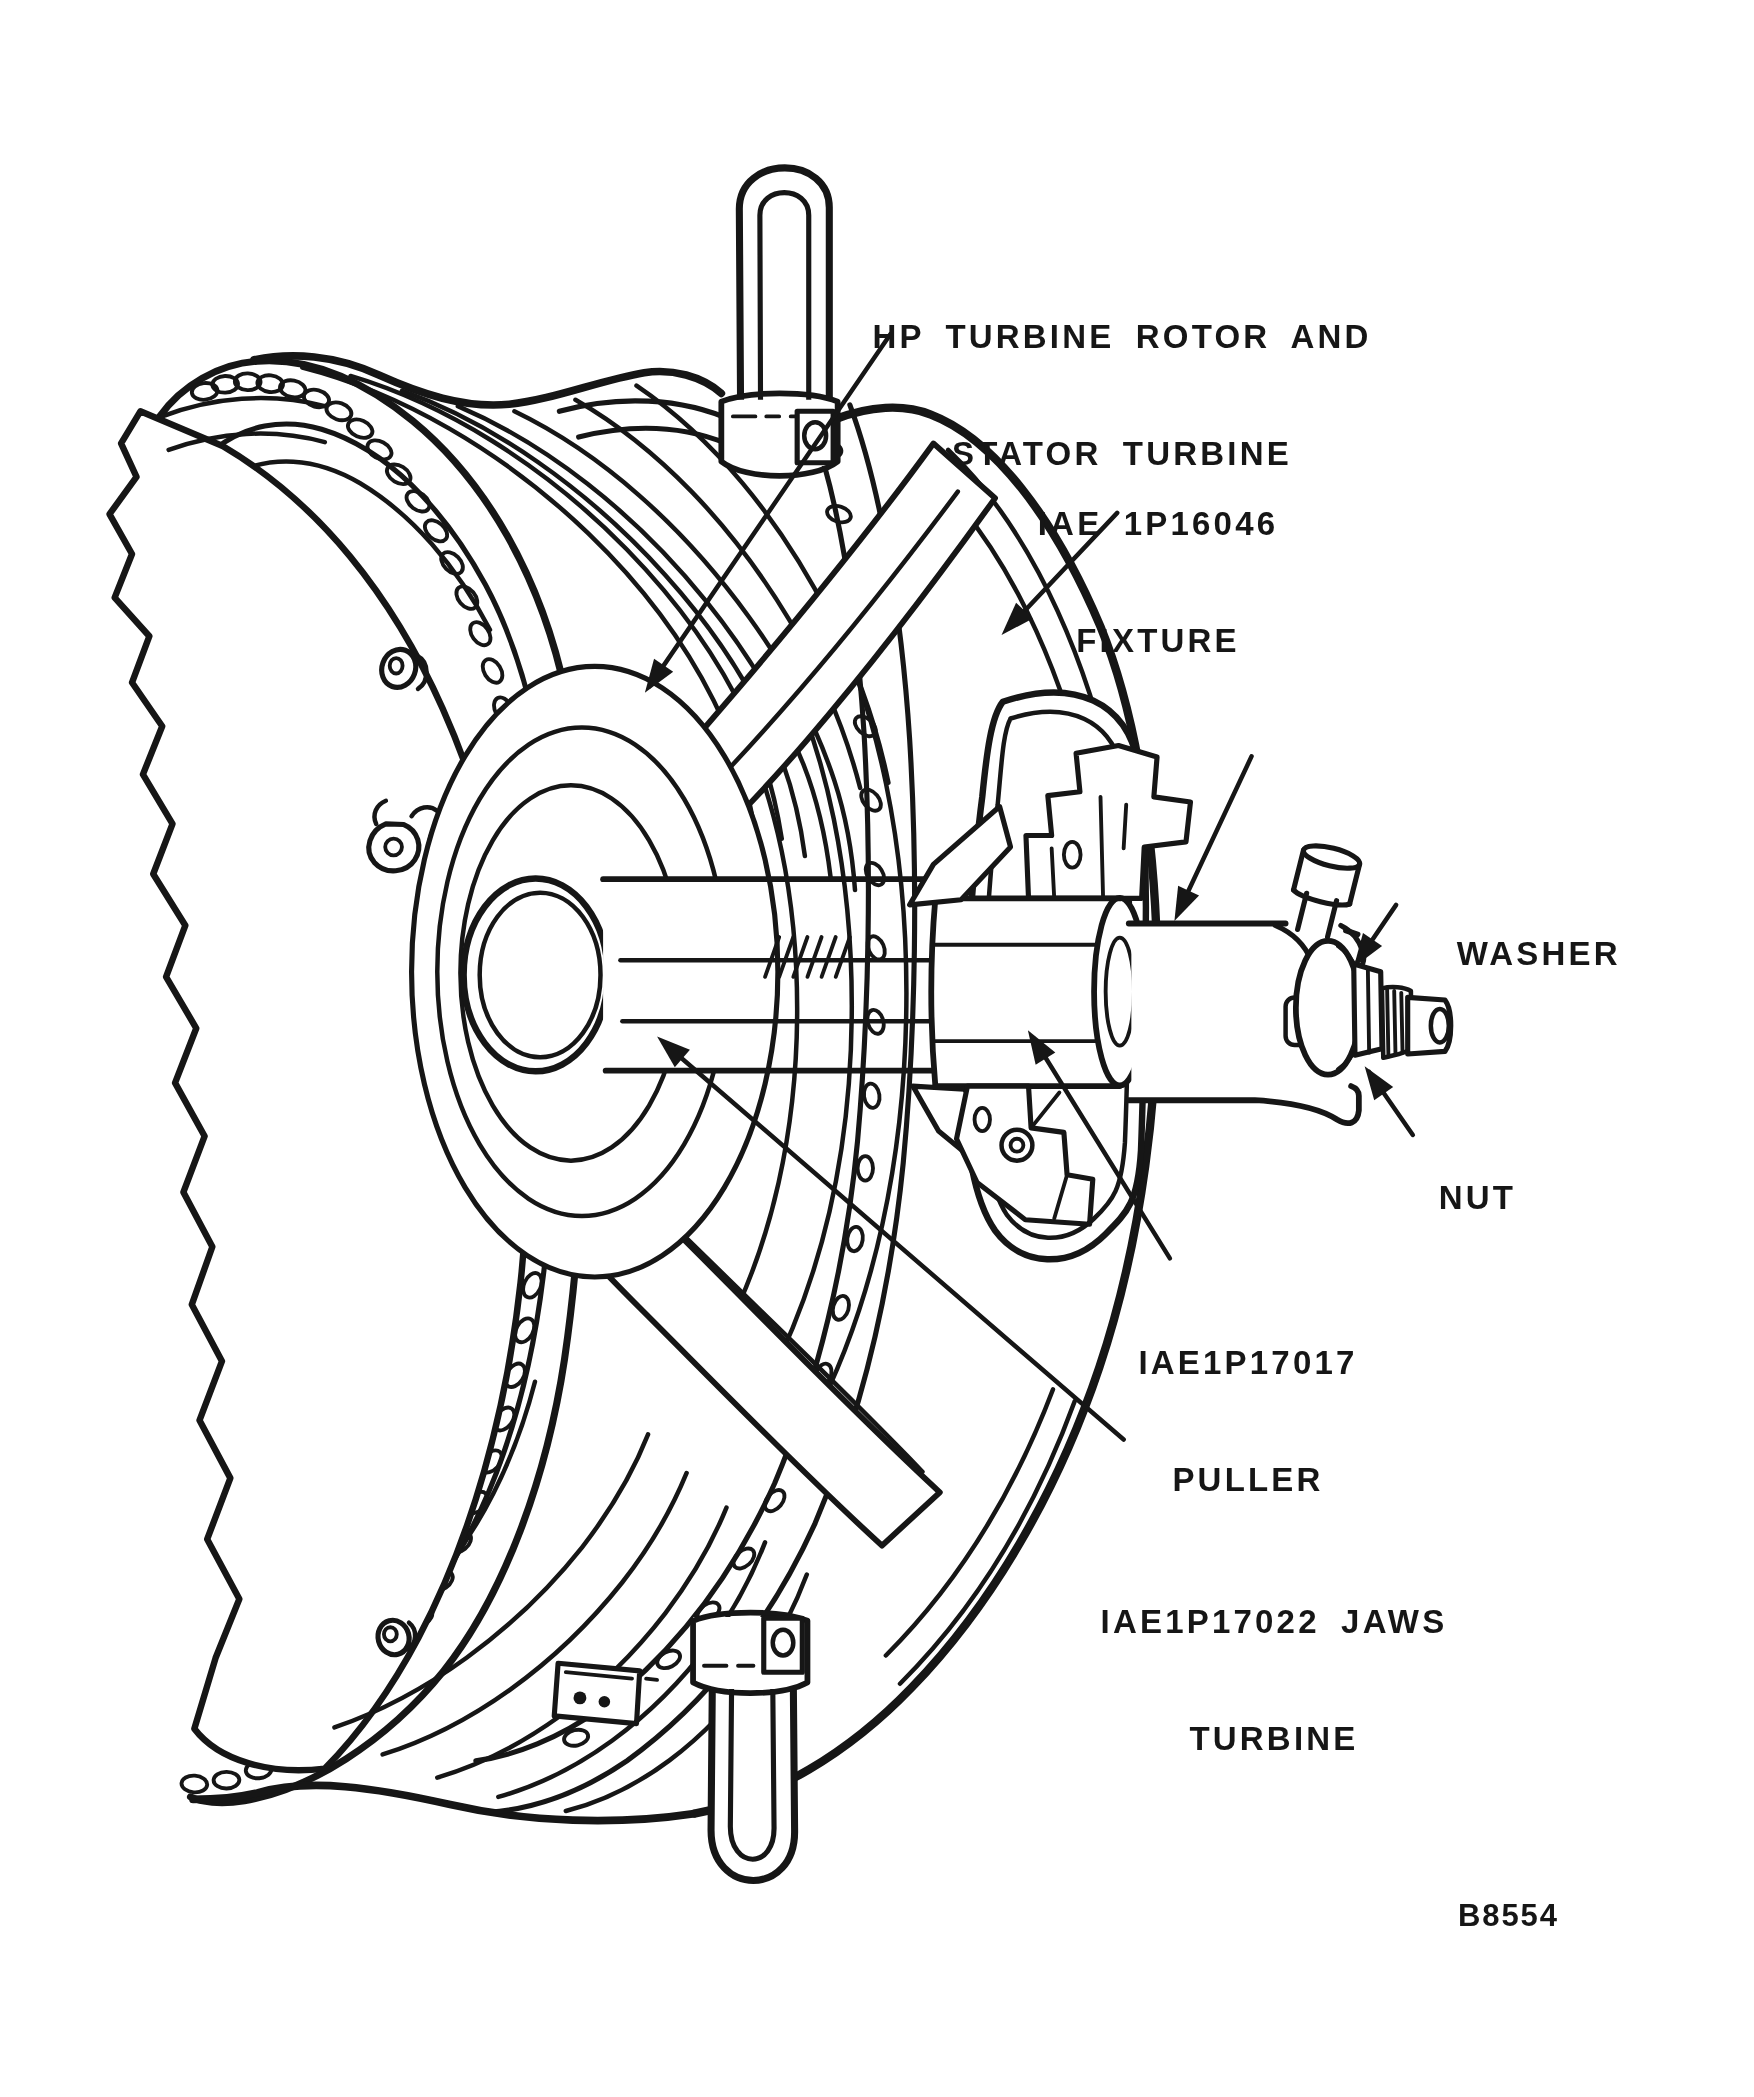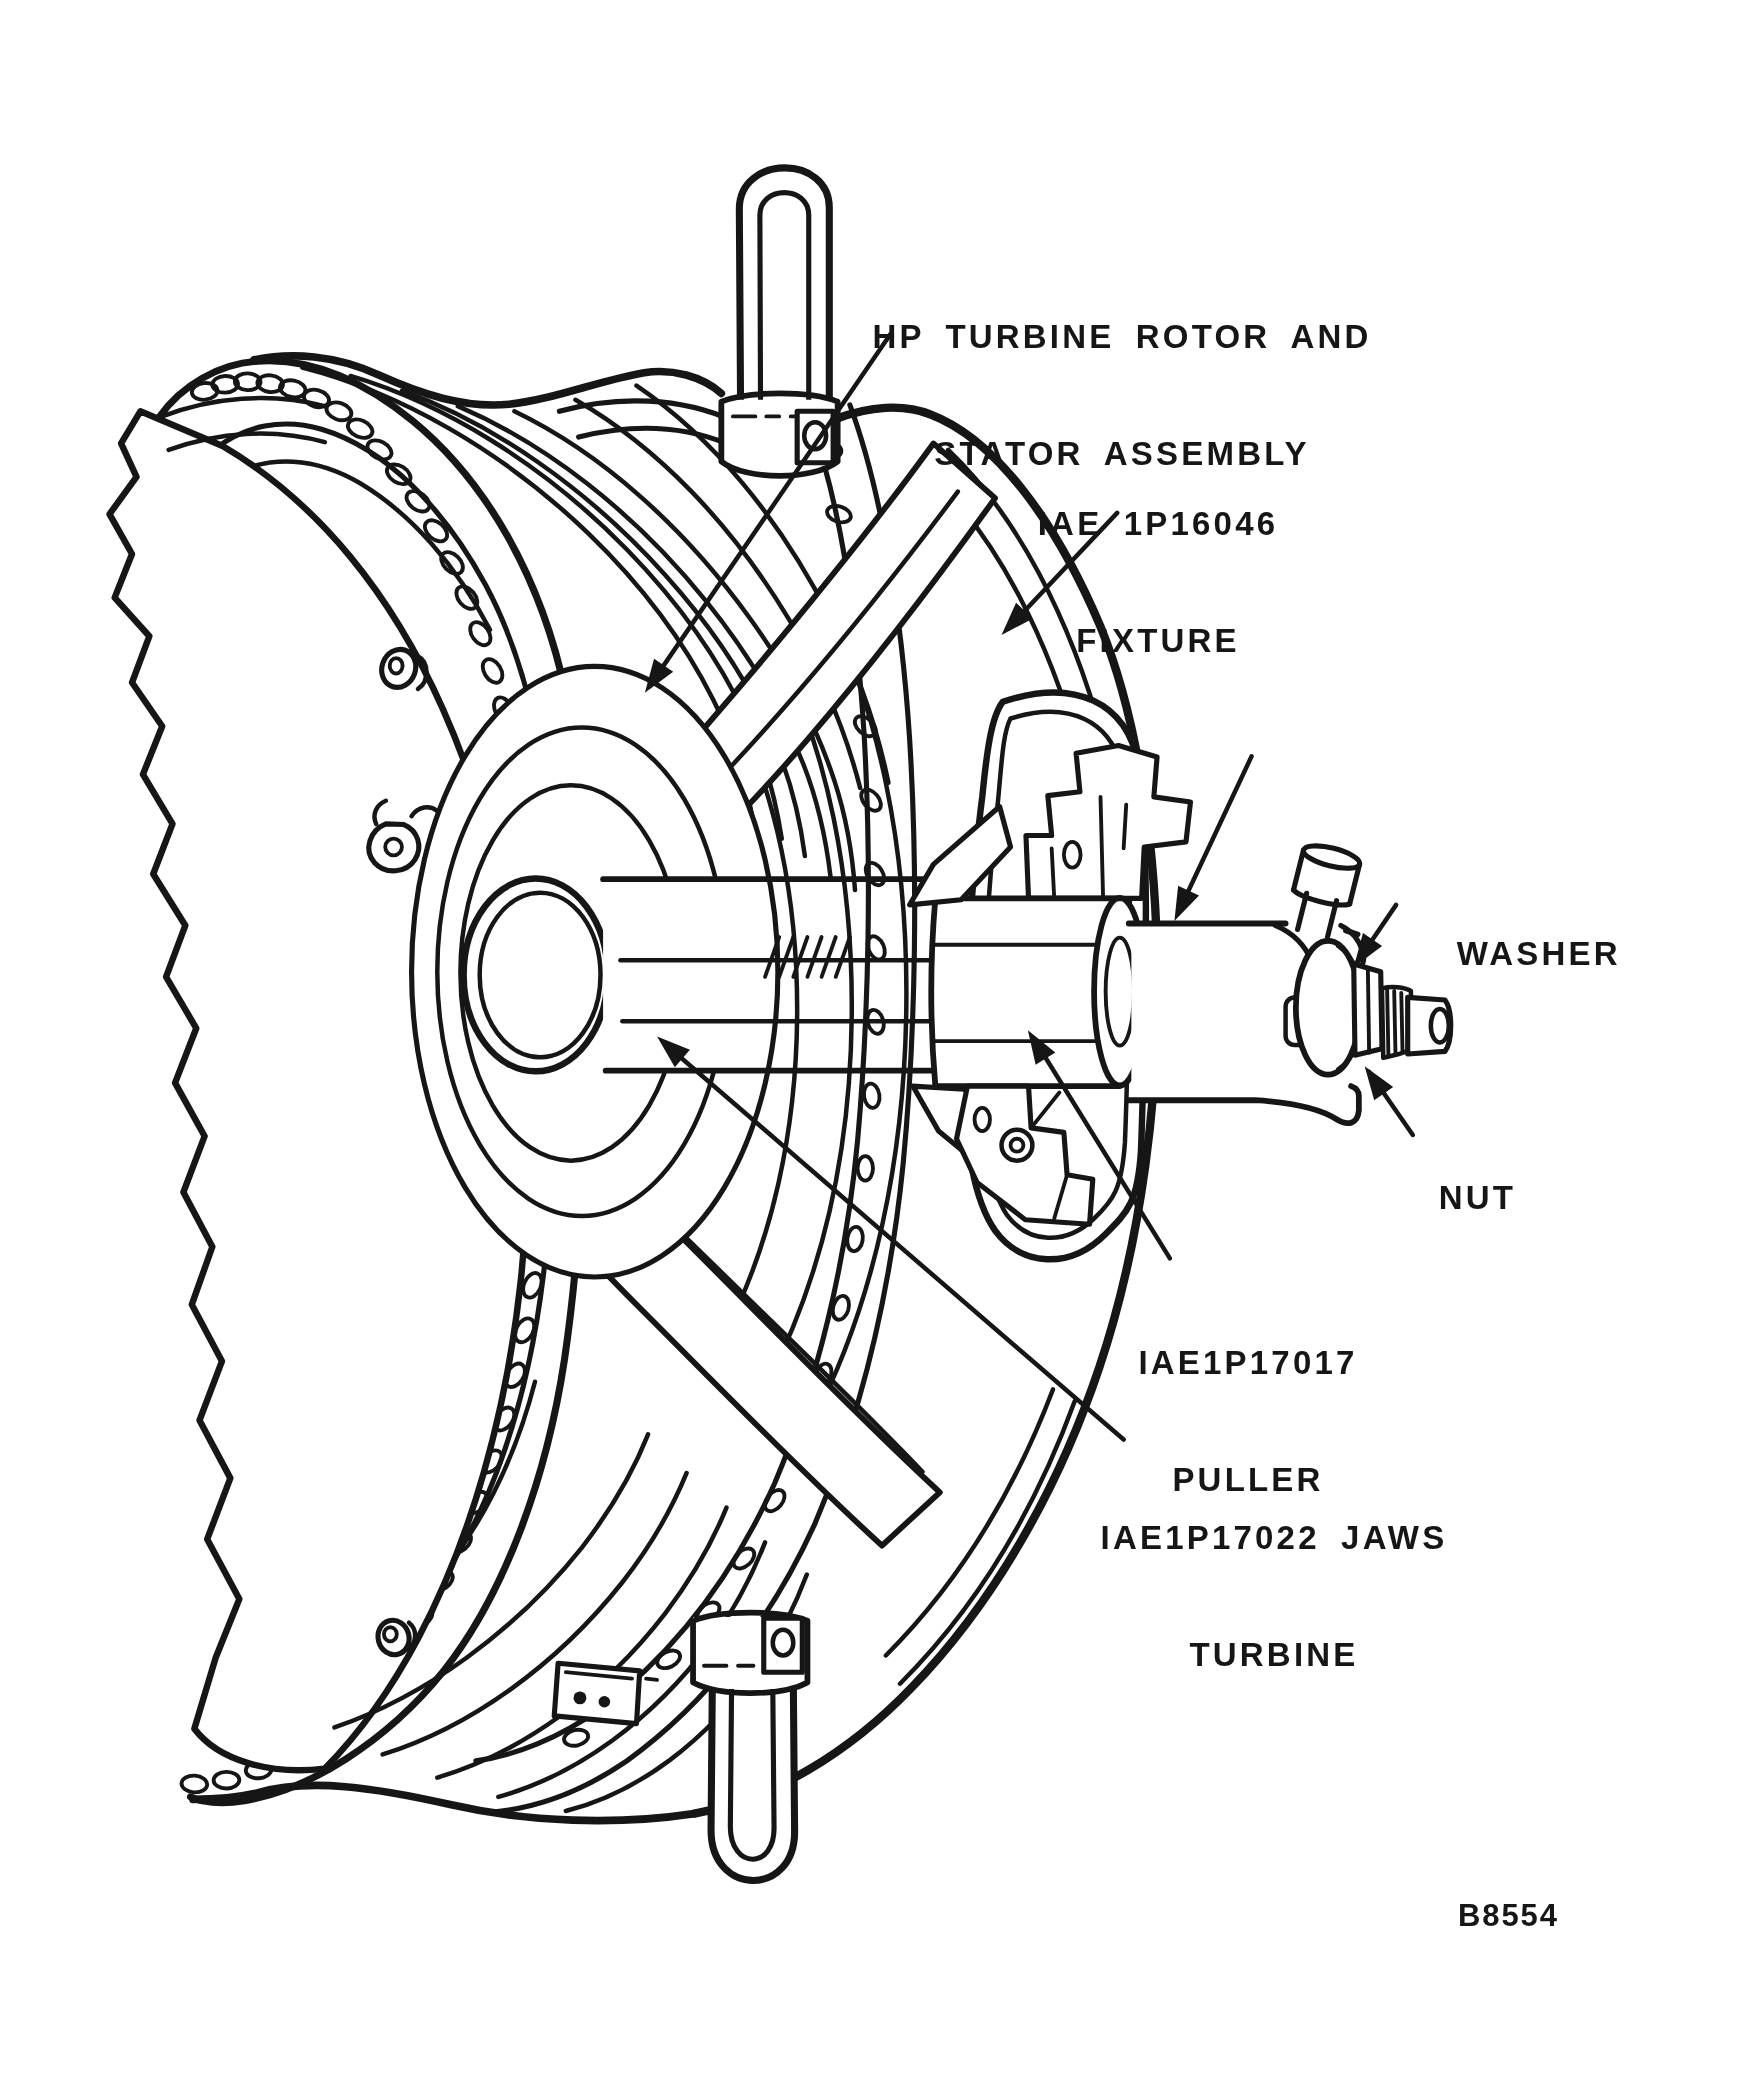--- a/index.html
+++ b/index.html
@@ -308,21 +308,21 @@
     </g>
     <g>
       <path class="ink" stroke-width="7" d="M 1748,2240 L 1034,1624"></path>
       <path class="blk" d="M 0,0 L 52,18 L 52,-18 Z" transform="translate(1022 1613) rotate(220.8) scale(-1 1)"></path>
     </g>
   </g>
 </svg>
 
 <div class="lbl center" style="left:1122px;top:239px">
   <div>HP TURBINE ROTOR AND</div>
-  <div>STATOR ASSEMBLY</div>
+  <div>STATOR TURBINE</div>
 </div>
 
 <div class="lbl center" style="left:1158px;top:426px">
   <div>IAE 1P16046</div>
   <div>FIXTURE</div>
 </div>
 
 
 <div class="lbl" style="left:1414px;top:895px">
   <span>WASHER</span>
@@ -330,21 +330,21 @@
 
 <div class="lbl" style="left:1396px;top:1139px">
   <span>NUT</span>
 </div>
 
 <div class="lbl center" style="left:1248px;top:1265px">
   <div>IAE1P17017</div>
   <div>PULLER</div>
 </div>
 
-<div class="lbl center" style="left:1274px;top:1440px">
+<div class="lbl center" style="left:1274px;top:1524px">
   <div>IAE1P17022 JAWS</div>
   <div>TURBINE</div>
 </div>
 
 <div class="fig-num" style="left:1458px;top:1858px">B8554</div>
 
 </div>
 
 
 </body></html>

